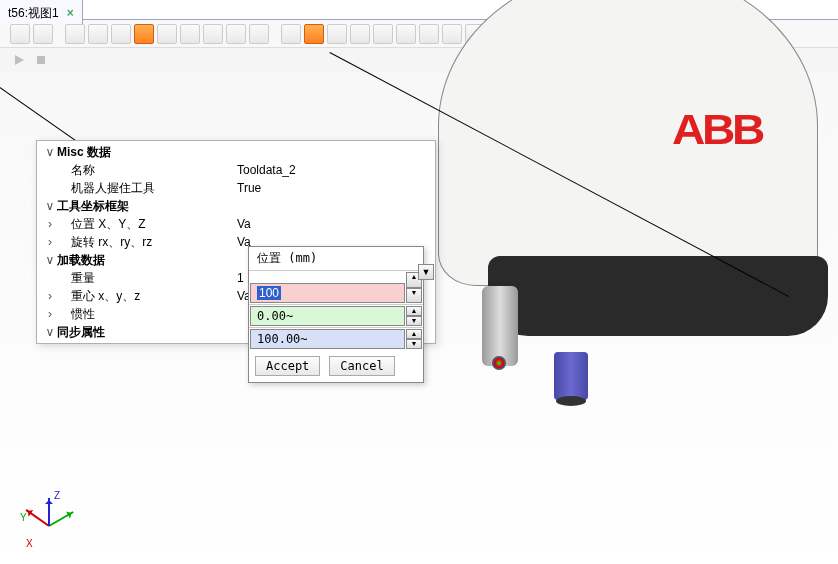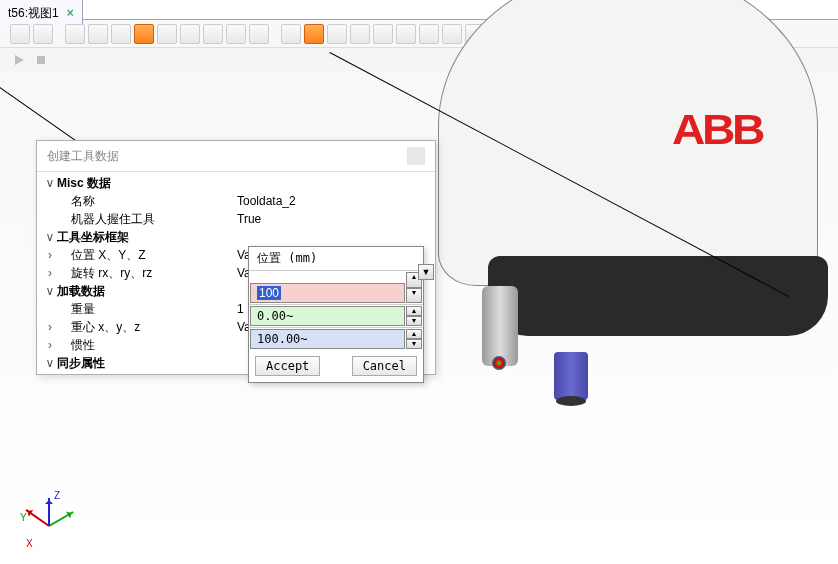--- a/index.html
+++ b/index.html
@@ -57,21 +57,21 @@
 .popup { position: absolute; left: 248px; top: 246px; width: 176px; background: #fff; border: 1px solid #888; box-shadow: 2px 2px 6px rgba(0,0,0,.2); }
 .popup-title { padding: 3px 8px; font-family: "SimSun", monospace; }
 .spin-row { display: flex; border-top: 1px solid #ccc; }
 .spin-input { flex:1; padding: 2px 6px; border: 1px solid #888; margin: 1px; font-family: "SimSun", monospace; }
 .spin-input.sel { background: #f8d0d0; margin-top: 12px; }
 .spin-input.sel span { background:#3060d0; color:#fff; padding: 0 2px;}
 .spin-g { background: #d8f8d8; }
 .spin-b { background: #d8e0f8; }
 .spin-btns { width: 16px; display:flex; flex-direction:column; margin:1px 1px 1px 0;}
 .spin-btns div{ flex:1; background:linear-gradient(#fafafa,#ddd); border:1px solid #888; font-size:7px; text-align:center; line-height:7px; cursor:pointer;}
-.popup-buttons { display:flex; justify-content:space-between; gap:18px; padding: 6px; }
+.popup-buttons { display:flex; justify-content:flex-start; gap:9px; padding: 6px; }
 .popup-buttons .btn { font-family: "SimSun", monospace; padding: 2px 10px; }
 
 .drop-arrow{ position:absolute; right:6px; top:260px; width:16px; height:16px; background:linear-gradient(#fafafa,#ddd); border:1px solid #888; text-align:center; font-size:9px; line-height:14px; cursor:pointer;}
 .drop-arrow{ left: 418px; top: 264px;}
 </style>
 </head>
 <body>
 
 <div class="tab-bar">
   <div class="tab">
@@ -139,24 +139,20 @@
     <div class="axis-line ax-x"></div>
       <div class="axis lbl-x">X</div>
     <div class="axis-line ax-y"></div>
       <div class="axis lbl-y">Y</div>
     <div class="axis-line ax-z"></div>
       <div class="axis lbl-z">Z</div>
   </div>
 </div>
 
 <div class="dialog">
-  <div class="dlg-title">
-    <span>创建工具数据</span>
-    <span class="dlg-close"> </span>
-  </div>
   <div class="prop-grid">
     <div class="prop-row">
         <span class="expander">∨</span>
         <span class="prop-label bold">Misc 数据</span>
       </div>
     <div class="prop-row">
         <span class="expander"></span>
         <span class="prop-label indent1">名称</span>
         <span class="prop-value">Tooldata_2</span>
       </div>

